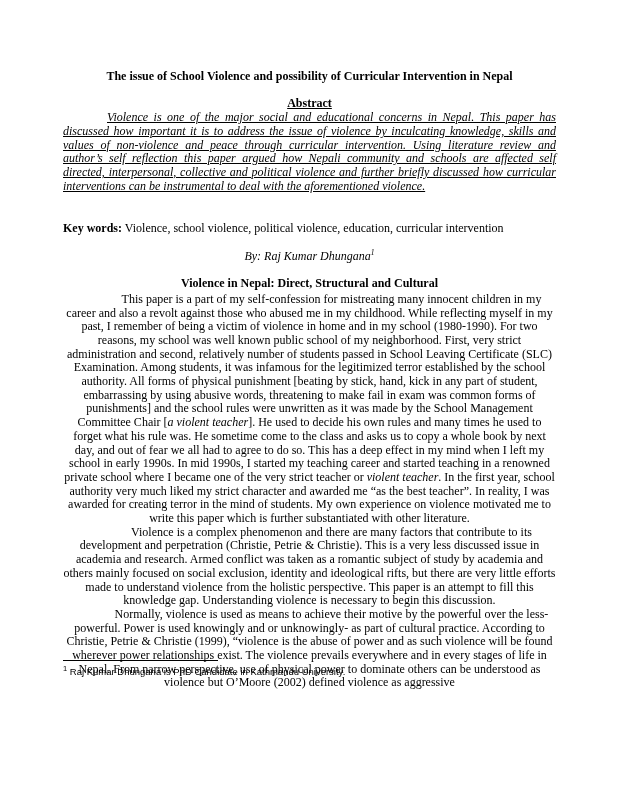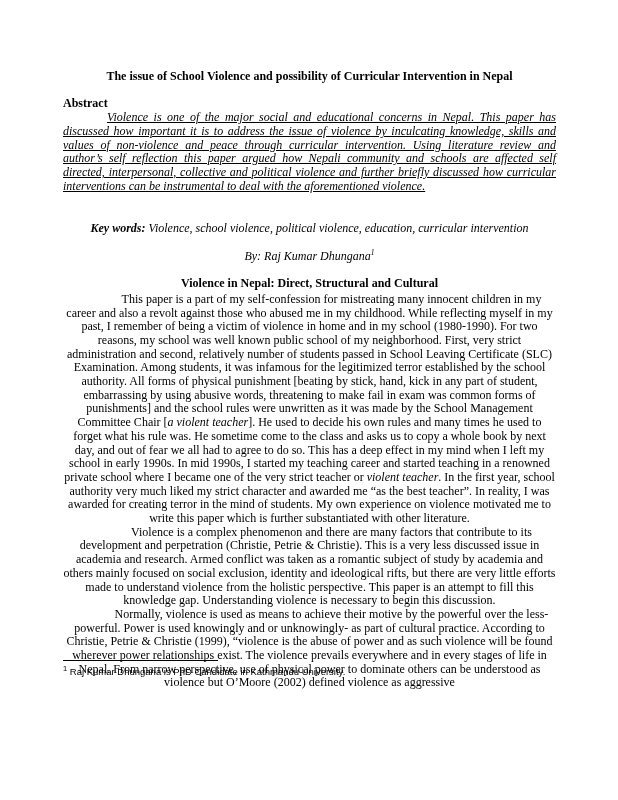--- a/index.html
+++ b/index.html
@@ -21,33 +21,34 @@
     padding: 70px 62px 0 63px;
   }
   .title {
     font-weight: bold;
     text-align: center;
     white-space: nowrap;
     margin: 0 0 13.7px 0;
   }
   .abstract-heading {
     font-weight: bold;
+    text-align: center;
     margin: 0;
+    text-decoration: underline;
   }
   .abstract-text {
     font-style: italic;
     text-align: justify;
     text-indent: 44px;
     margin: 0 0 29px 0;
     text-decoration: underline;
   }
   .keywords {
-    text-align: center;
+    text-align: left;
     margin: 0 0 13.7px 0;
-    font-style: italic;
   }
   .byline {
     text-align: center;
     font-style: italic;
     margin: 0 0 13.7px 0;
   }
   .section-heading {
     font-weight: bold;
     text-align: center;
     margin: 2px;

